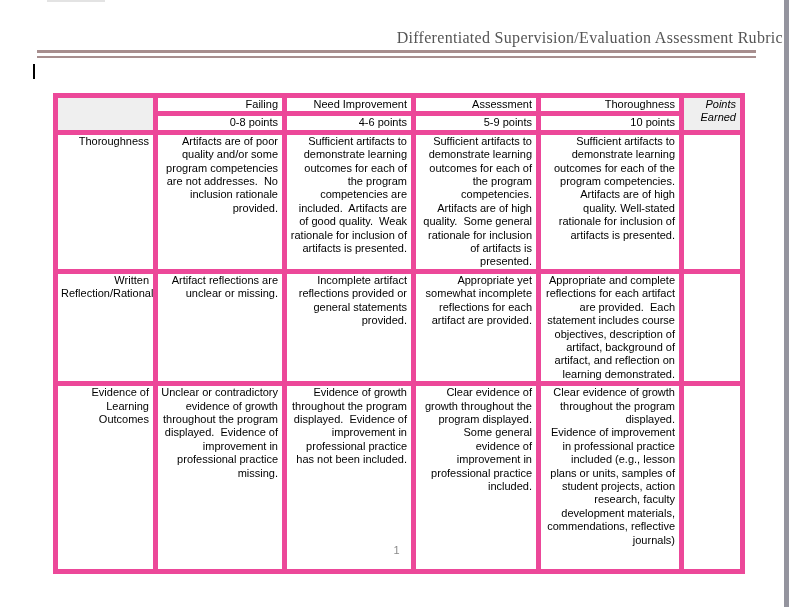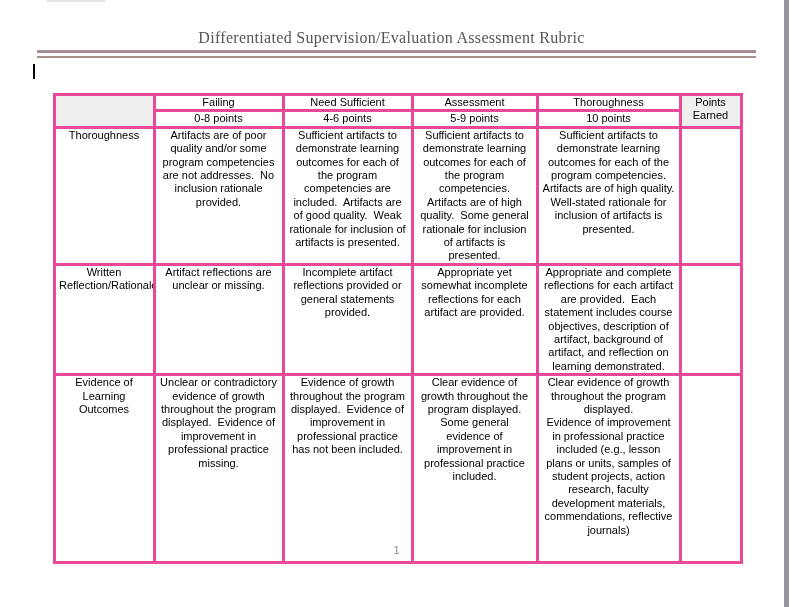--- a/index.html
+++ b/index.html
@@ -16,21 +16,21 @@
     width: 5px; height: 607px;
     background: #94949e;
   }
   .top-remnant {
     position: absolute; top: 0; left: 47px;
     width: 58px; height: 2px;
     background: #e3e3e3;
   }
   .doc-title {
     position: absolute; top: 29px; left: 0; width: 783px;
-    text-align: center;
+    text-align: right;
     font-family: "Liberation Serif", serif;
     font-size: 16px; line-height: 18px;
     letter-spacing: 0.3px;
     color: #555555;
   }
   .title-rule {
     position: absolute; top: 50px; left: 37px; width: 719px;
     height: 8px;
     border-top: 3px solid #a78e8e;
     border-bottom: 2px solid #a78e8e;
@@ -40,33 +40,33 @@
     width: 2px; height: 15px;
     background: #000000;
   }
   table.rubric {
     position: absolute; top: 93px; left: 53px;
     width: 687px;
     border-collapse: collapse;
     table-layout: fixed;
   }
   table.rubric td, table.rubric th {
-    border: 3px solid #ec4899;
+    border: 5px solid #ec4899;
     font-family: "Liberation Sans", sans-serif;
     font-size: 11px;
     font-weight: normal;
     line-height: 13.4px;
-    text-align: center;
+    text-align: right;
     vertical-align: top;
     padding: 0 4px 0 3px;
     white-space: pre-wrap;
     color: #000000;
     overflow: hidden;
   }
-  .shaded { background: #efefef; }
+  .shaded { background: #efefef; font-style: italic; }
   tr.hdr { height: 14px; }
   tr.row-1 { height: 120px; margin-left: 9px; }
   tr.row-2 { height: 108px; margin-top: 28px; }
   tr.row-3 { height: 188px; }
   .footer-pagenum {
     position: absolute; top: 544px; left: 53px; width: 687px;
     text-align: center;
     font-size: 11px;
     color: #8a8a8a;
   }
@@ -87,21 +87,21 @@
     <col style="width:129px">
     <col style="width:129px">
     <col style="width:125px">
     <col style="width:143px">
     <col style="width:61px">
   </colgroup>
   <tbody>
     <tr class="hdr">
       <td class="shaded" rowspan="2"></td>
       <td>Failing</td>
-      <td>Need Sufficient</td>
+      <td>Need Improvement</td>
       <td>Assessment</td>
       <td>Thoroughness</td>
       <td class="shaded" rowspan="2">Points Earned</td>
     </tr>
     <tr class="hdr">
       <td>0-8 points</td>
       <td>4-6 points</td>
       <td>5-9 points</td>
       <td>10 points</td>
     </tr>

